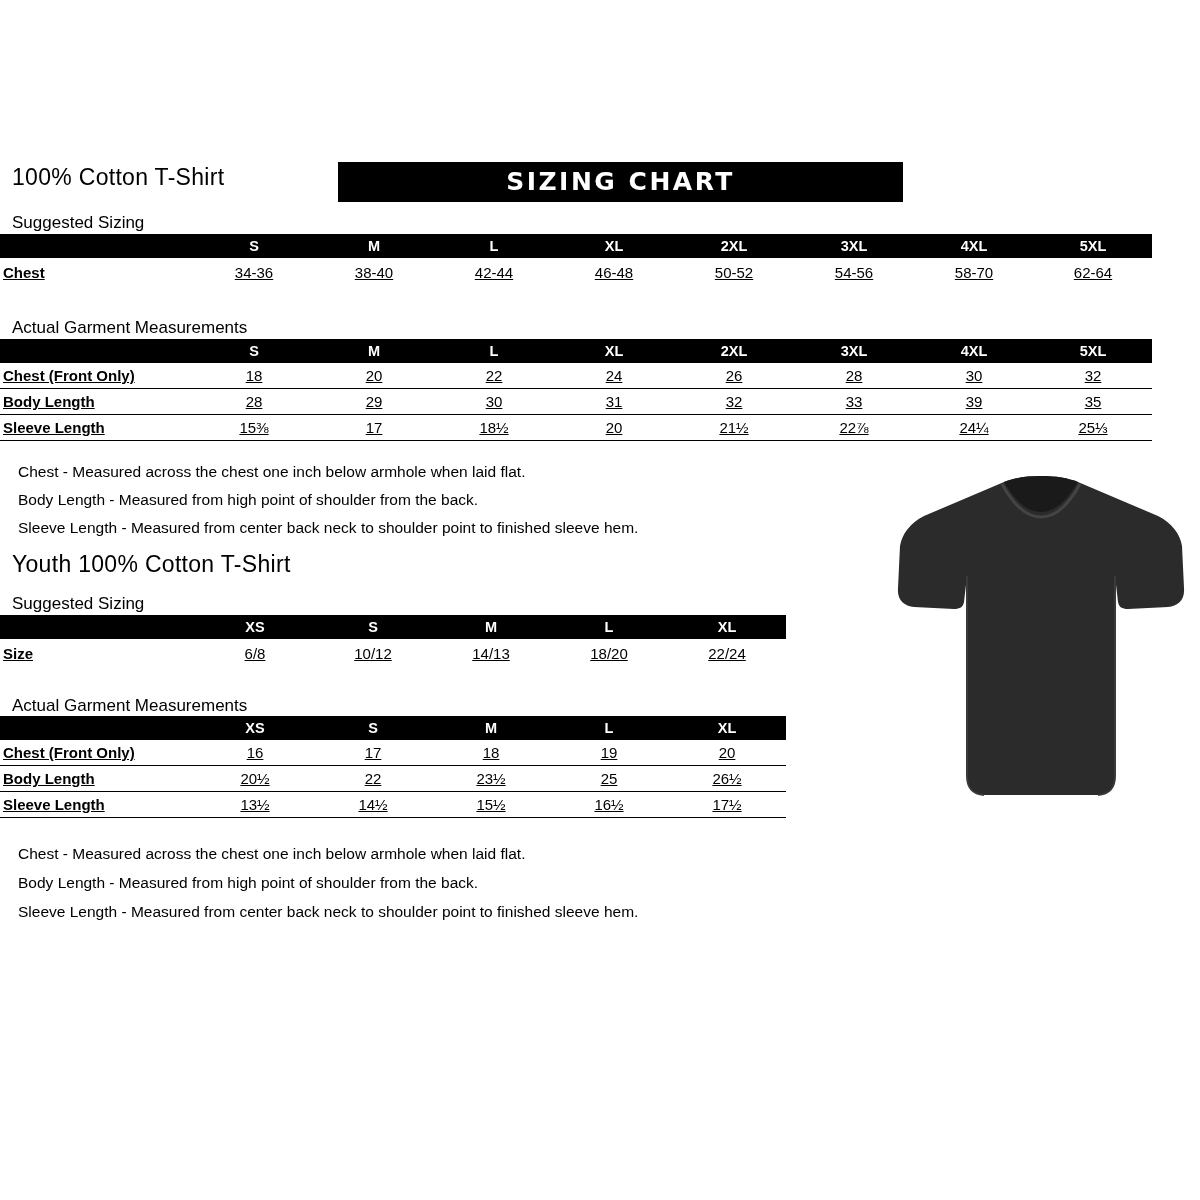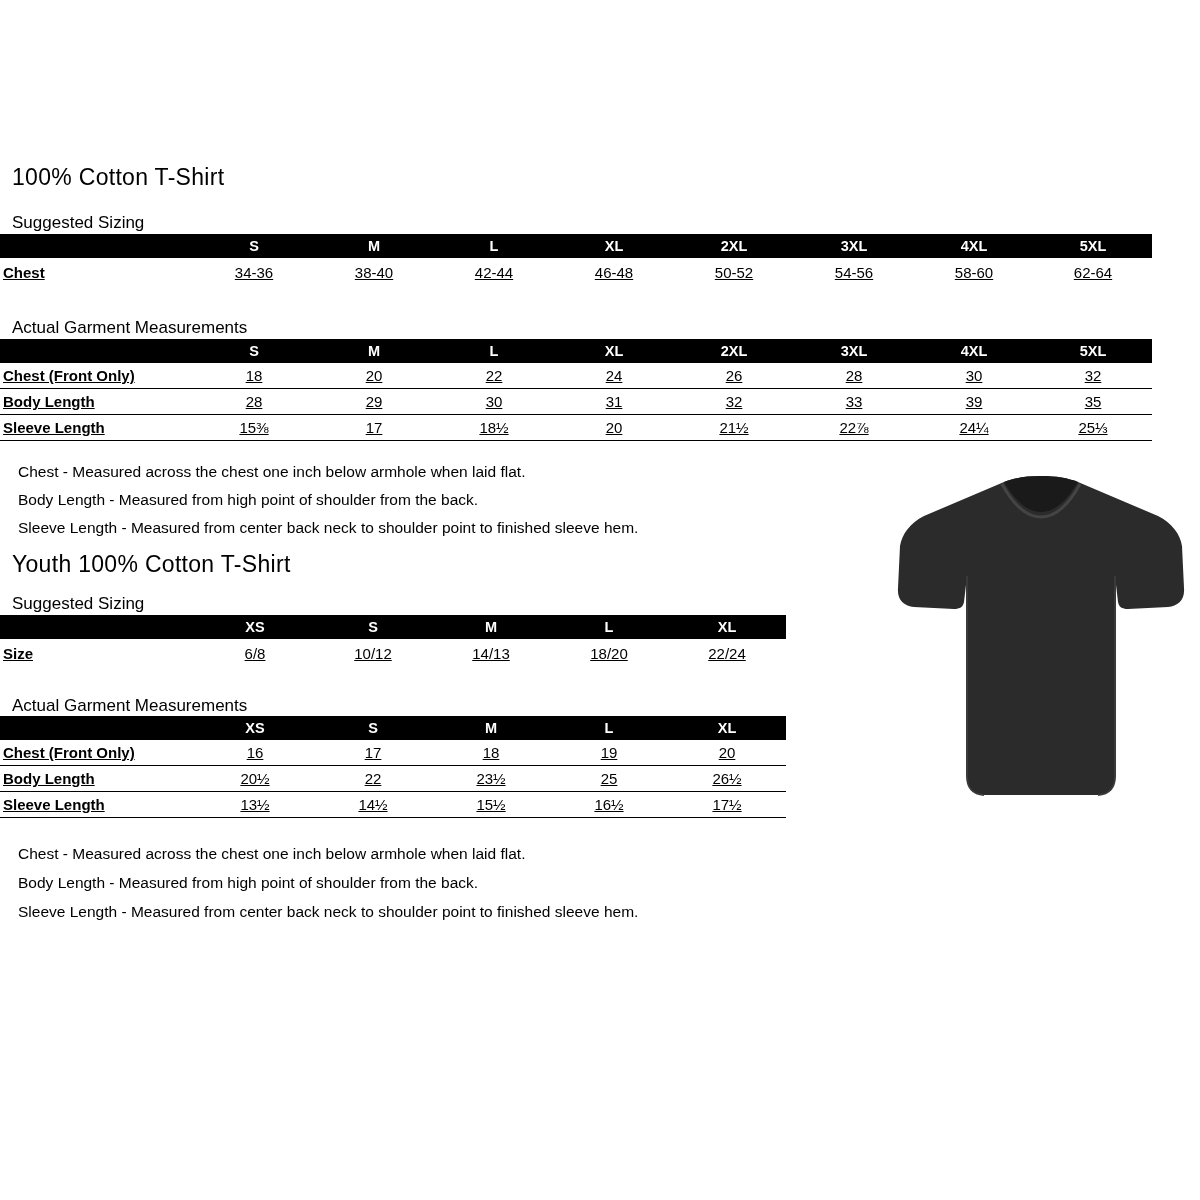--- a/index.html
+++ b/index.html
@@ -134,20 +134,23 @@
     height: 330px;
   }
 </style>
 </head>
 <body>
 
 <div class="page">
 
   <div class="adult-title">100% Cotton T-Shirt</div>
 
+  <div class="banner">
+    <div class="banner-text">SIZING CHART</div>
+  </div>
 
   <div class="caption" style="left:12px; top:213px;">Suggested Sizing</div>
 
   <table class="chart suggested" id="adult-suggested" style="left:0px; top:234px; width:1152px;">
     <colgroup>
       <col style="width:194px">
       <col style="width:120px">
         <col style="width:120px">
         <col style="width:120px">
         <col style="width:120px">
@@ -171,21 +174,21 @@
     </thead>
     <tbody>
       <tr>
         <td class="rowlabel">Chest</td>
         <td>34-36</td>
         <td>38-40</td>
         <td>42-44</td>
         <td>46-48</td>
         <td>50-52</td>
         <td>54-56</td>
-        <td>58-60</td>
+        <td>58-70</td>
         <td>62-64</td>
       </tr>
     </tbody>
   </table>
 
   <div class="caption" style="left:12px; top:318px;">Actual Garment Measurements</div>
 
   <table class="chart" id="adult-actual" style="left:0px; top:339px; width:1152px;">
     <colgroup>
       <col style="width:194px">

